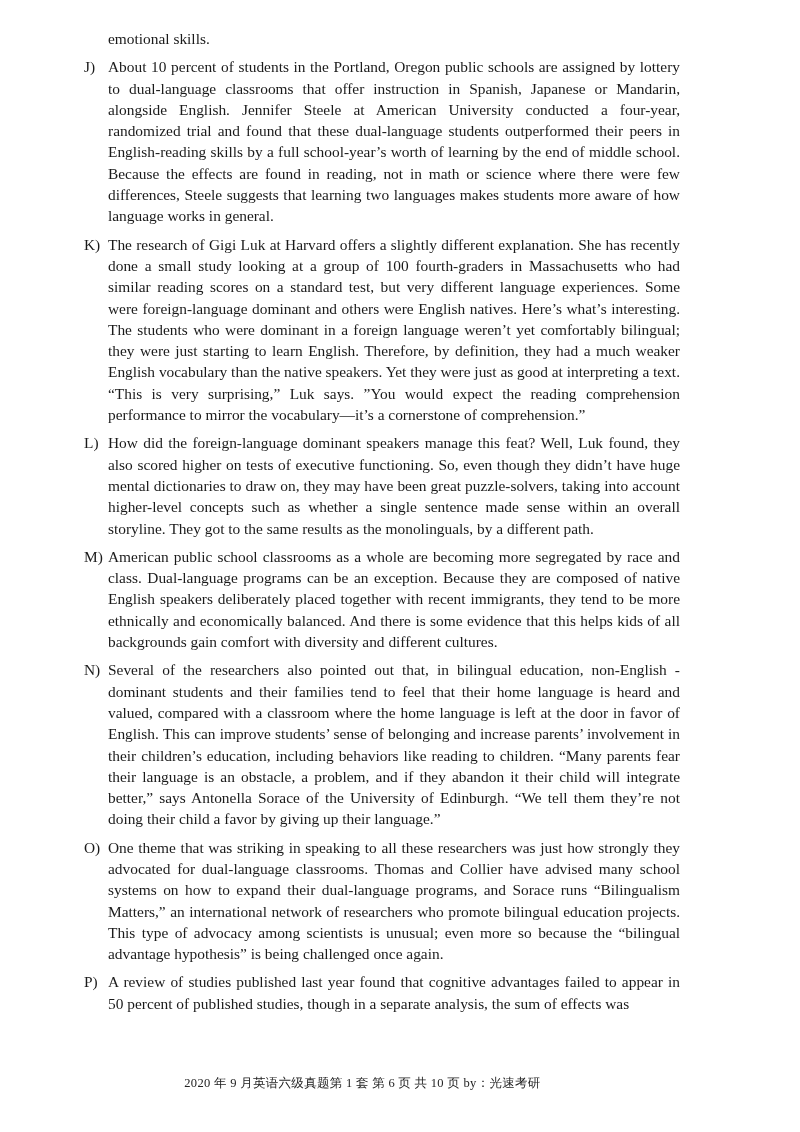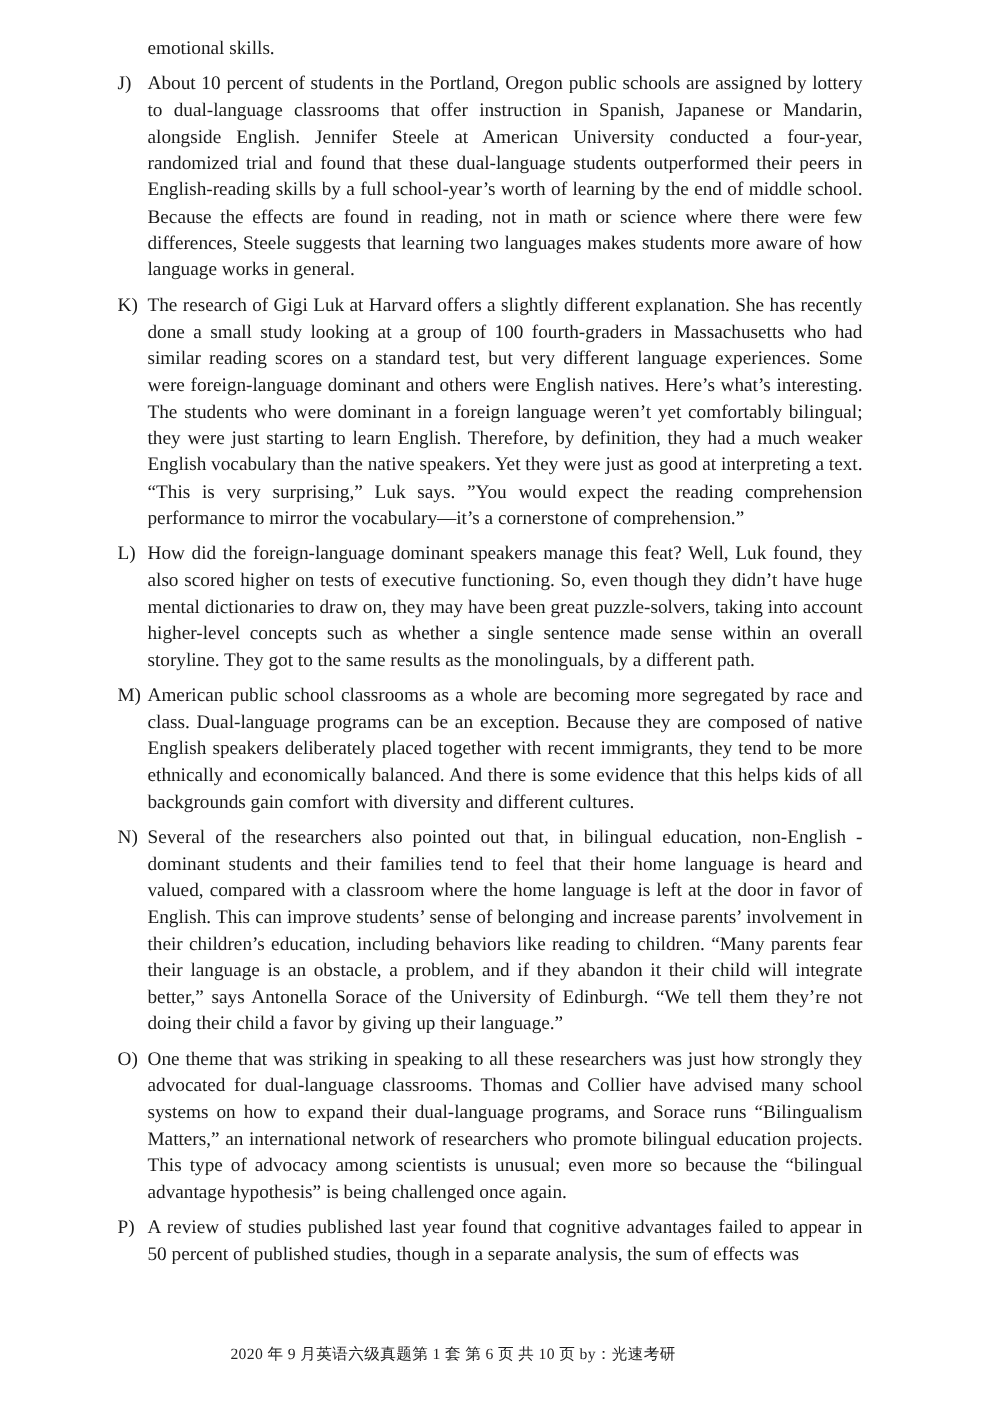--- a/index.html
+++ b/index.html
@@ -17,21 +17,21 @@
     }
     .page {
       position: absolute;
       left: 0;
       top: 0;
       width: 800px;
       height: 1132px;
     }
     .content {
       position: absolute;
-      left: 94px;
+      left: 84px;
       top: 28px;
       width: 596px;
     }
     .para-line {
       font-size: 15.4px;
       line-height: 21.3px;
       text-align: justify;
       padding-left: 24px;
       margin: 0;
     }

